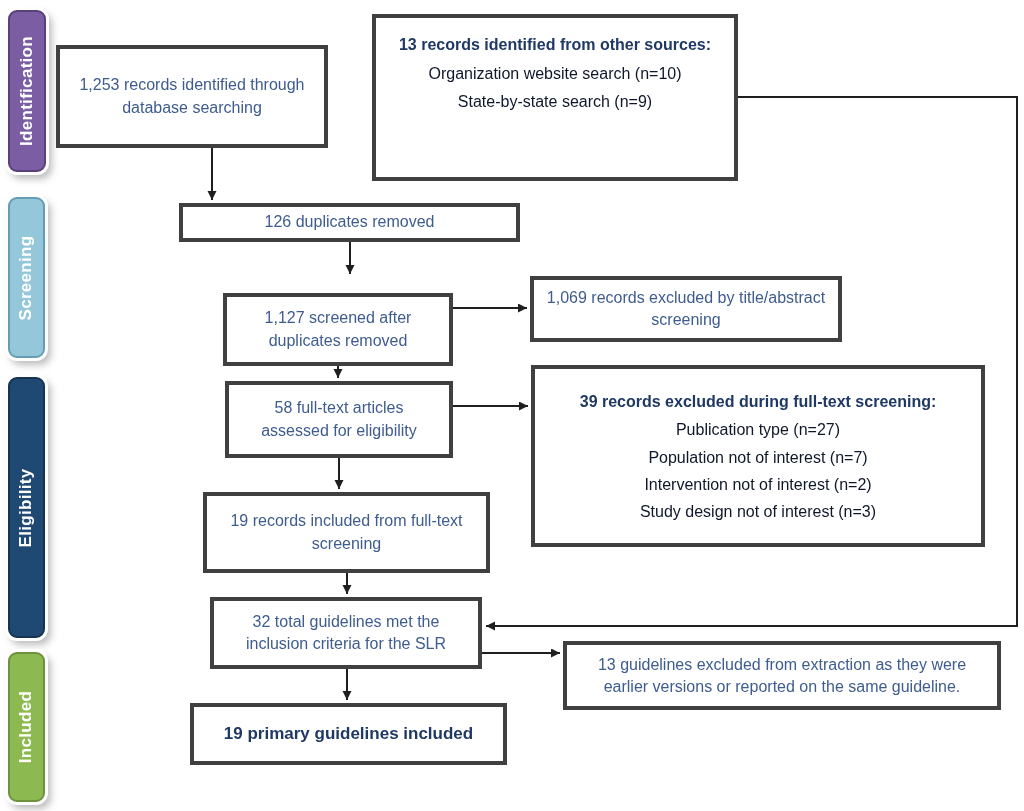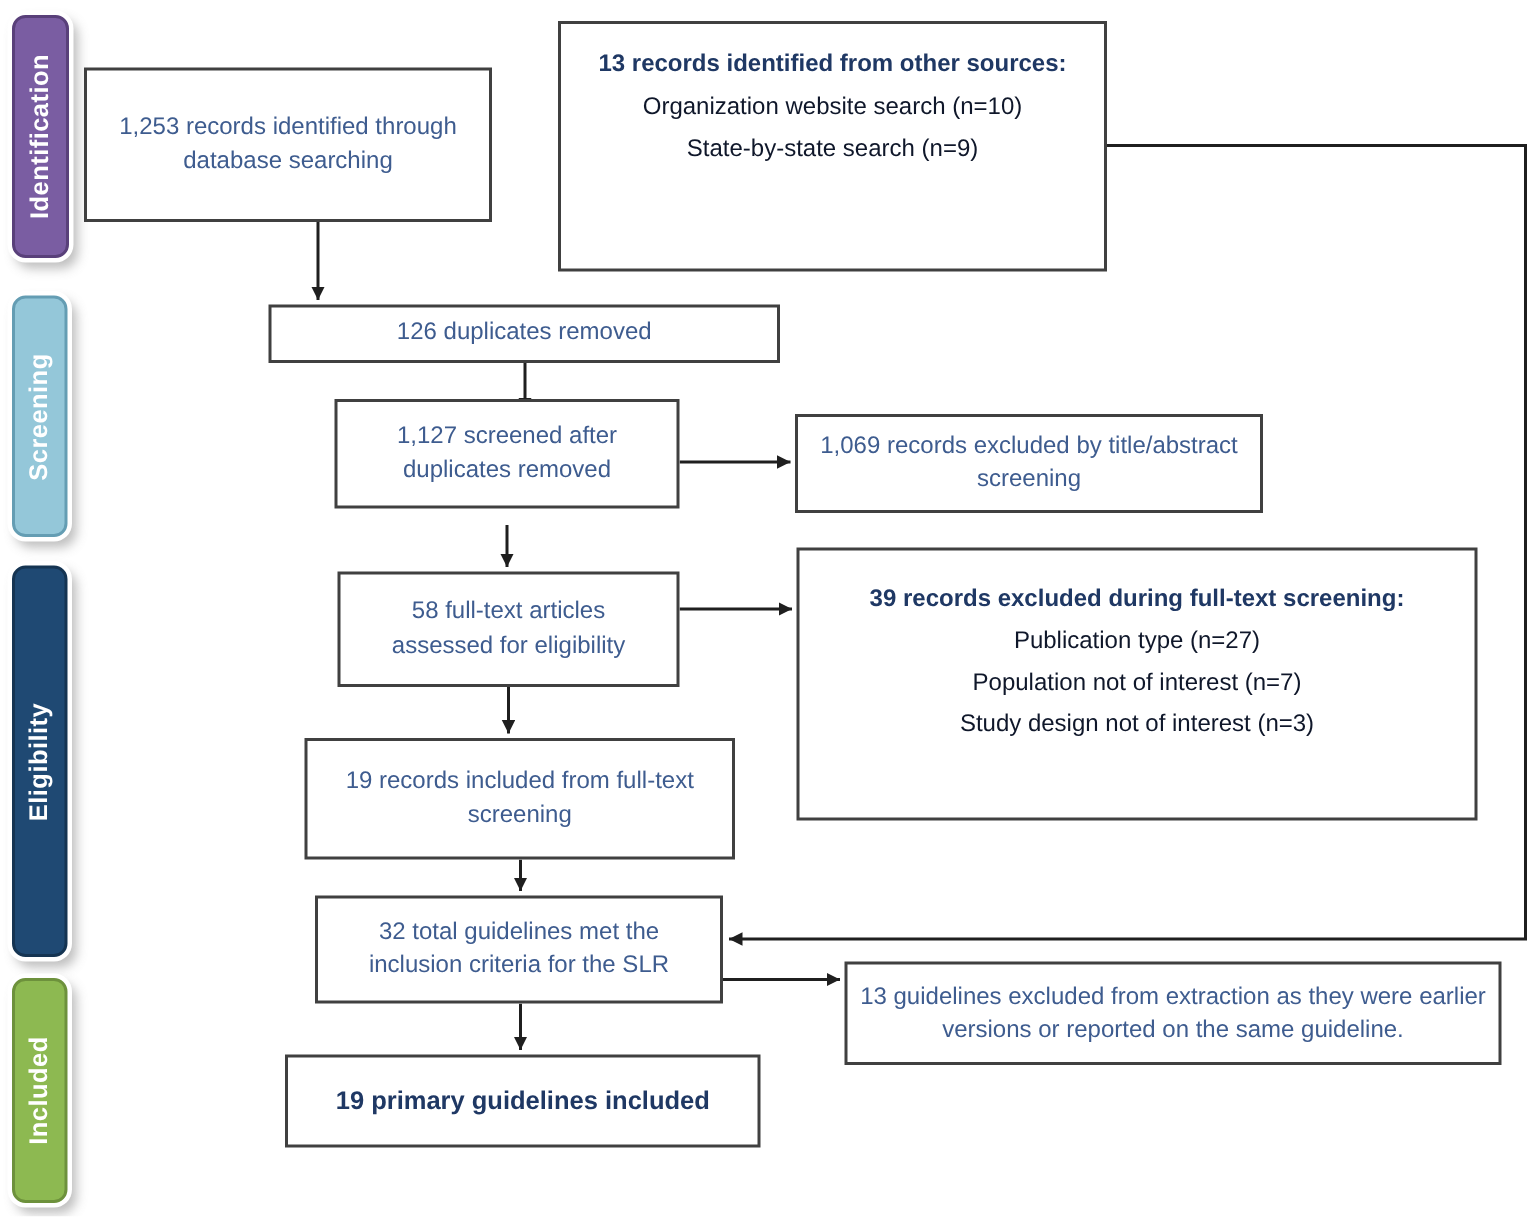--- a/index.html
+++ b/index.html
@@ -25,40 +25,40 @@
     font-size:17px;
     letter-spacing:0.3px;
   }
   .stage-identification{left:8px;top:10px;width:34px;height:158px;background:#7A5DA2;border:2px solid #59407A;}
   .stage-screening{left:8px;top:197px;width:33px;height:157px;background:#94C7D9;border:2px solid #649DB3;}
   .stage-eligibility{left:8px;top:377px;width:33px;height:257px;background:#1F4973;border:2px solid #153452;}
   .stage-included{left:8px;top:652px;width:33px;height:146px;background:#8DB951;border:2px solid #6D913C;}
   
   .fbox{
     position:absolute;
-    border:2px solid #404040;
+    border:4px solid #404040;
     background:#ffffff;
     box-sizing:border-box;
     display:flex;flex-direction:column;
     align-items:center;justify-content:center;
     text-align:center;
     color:#3E5C8F;
     font-size:16px;
     line-height:1.4;
   }
   .fbox .title{font-weight:bold;color:#1F3864;}
   .fbox .line{color:#0f172a;}
   .fbox.list{justify-content:flex-start;}
   .fbox.bold-only{font-weight:bold;color:#1F3864;}
   #box-database{left:56px;top:45px;width:272px;height:103px;padding:0 0;}
   #box-other-sources{left:372px;top:14px;width:366px;height:167px;padding-top:16px;}
   #box-other-sources .title{margin-bottom:4px;}
   #box-other-sources .line{line-height:1.7;}
   #box-duplicates{left:179px;top:203px;width:341px;height:39px;}
-  #box-screened{left:223px;top:266px;width:230px;height:73px;padding:0 10px;}
+  #box-screened{left:223px;top:293px;width:230px;height:73px;padding:0 10px;}
   #box-excluded-title{left:530px;top:276px;width:312px;height:66px;padding:0 4px;}
   #box-fulltext{left:225px;top:381px;width:228px;height:77px;padding:0 12px;}
   #box-excluded-fulltext{left:531px;top:365px;width:454px;height:182px;padding-top:22px;}
   #box-excluded-fulltext .title{margin-bottom:3px;}
   #box-excluded-fulltext .line{line-height:1.7;}
   #box-included-fulltext{left:203px;top:492px;width:287px;height:81px;padding:0 14px;}
   #box-met-criteria{left:210px;top:597px;width:272px;height:72px;padding:0 10px;}
   #box-excluded-extraction{left:563px;top:641px;width:438px;height:69px;padding:0 8px;line-height:1.35;}
   #box-primary{left:190px;top:703px;width:317px;height:62px;font-size:17px;}
   
@@ -125,20 +125,21 @@
   </div>
 
   <div class="fbox" id="box-fulltext">
     <span>58 full-text articles assessed for eligibility</span>
   </div>
 
   <div class="fbox list" id="box-excluded-fulltext">
     <span class="title">39 records excluded during full-text screening:</span>
     <span class="line">Publication type (n=27)</span>
     <span class="line">Population not of interest (n=7)</span>
+    <span class="line">Intervention not of interest (n=2)</span>
     <span class="line">Study design not of interest (n=3)</span>
   </div>
 
   <div class="fbox" id="box-included-fulltext">
     <span>19 records included from full-text screening</span>
   </div>
 
   <div class="fbox" id="box-met-criteria">
     <span>32 total guidelines met the inclusion criteria for the SLR</span>
   </div>

